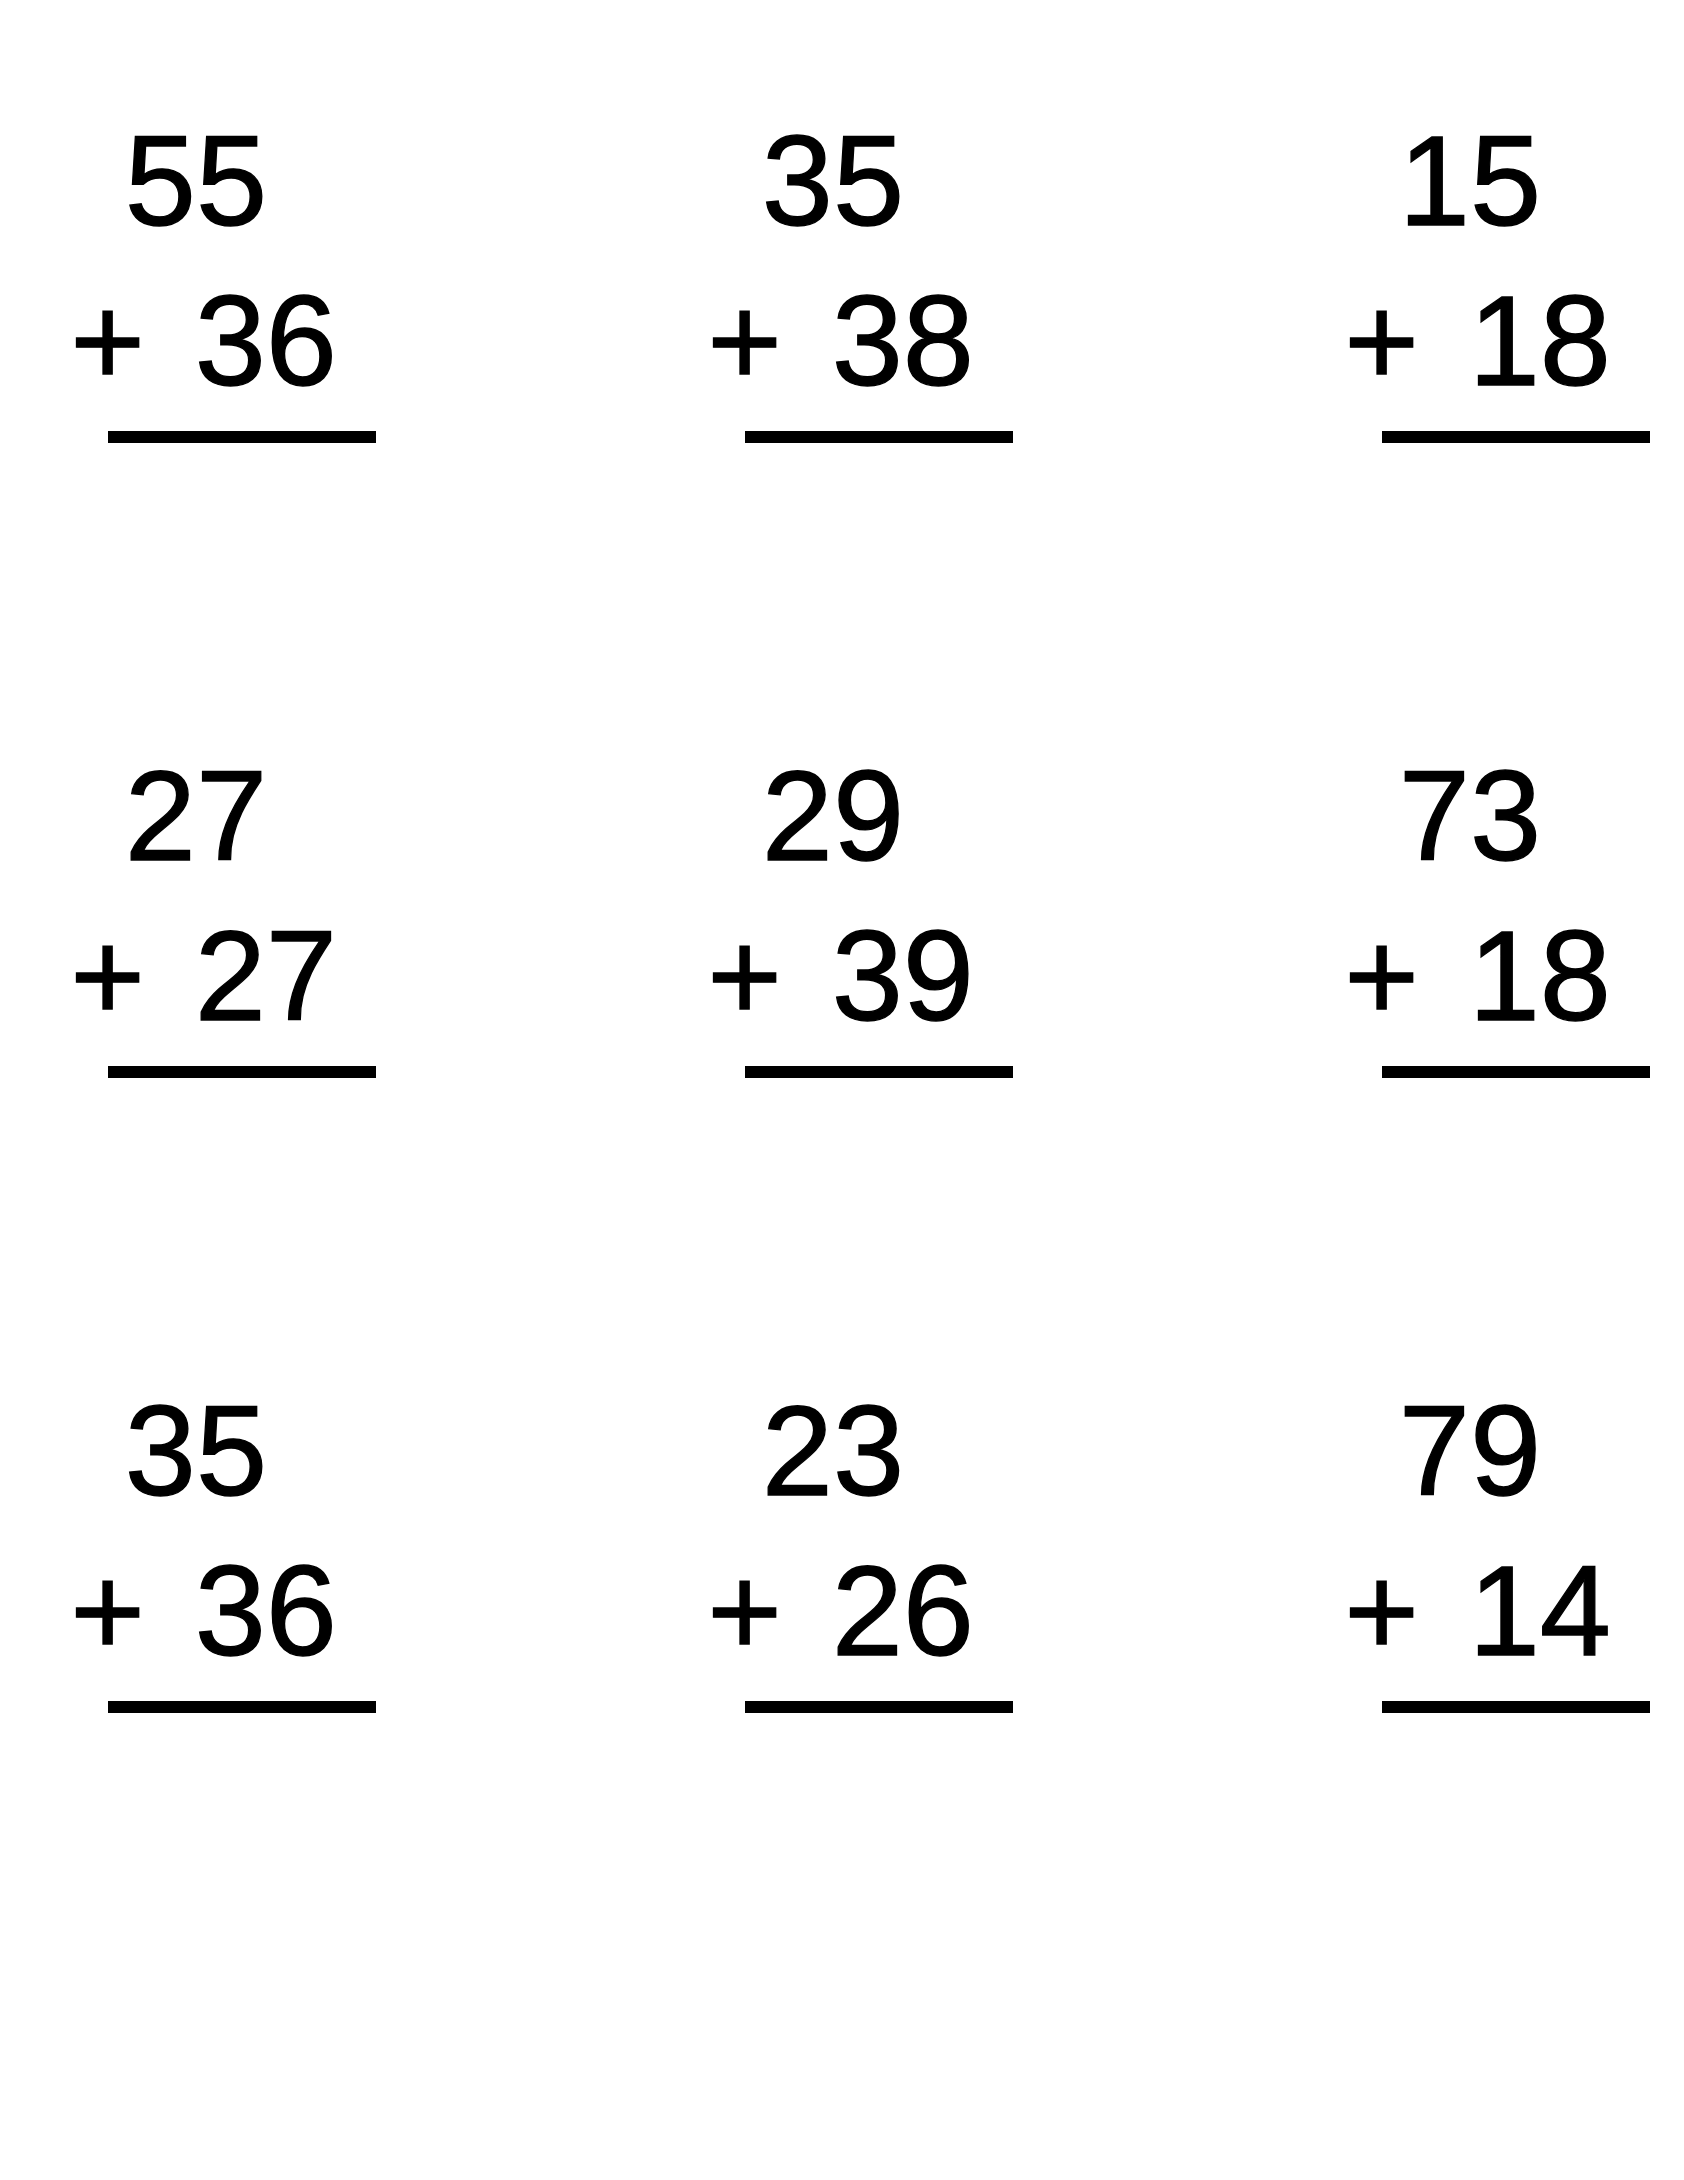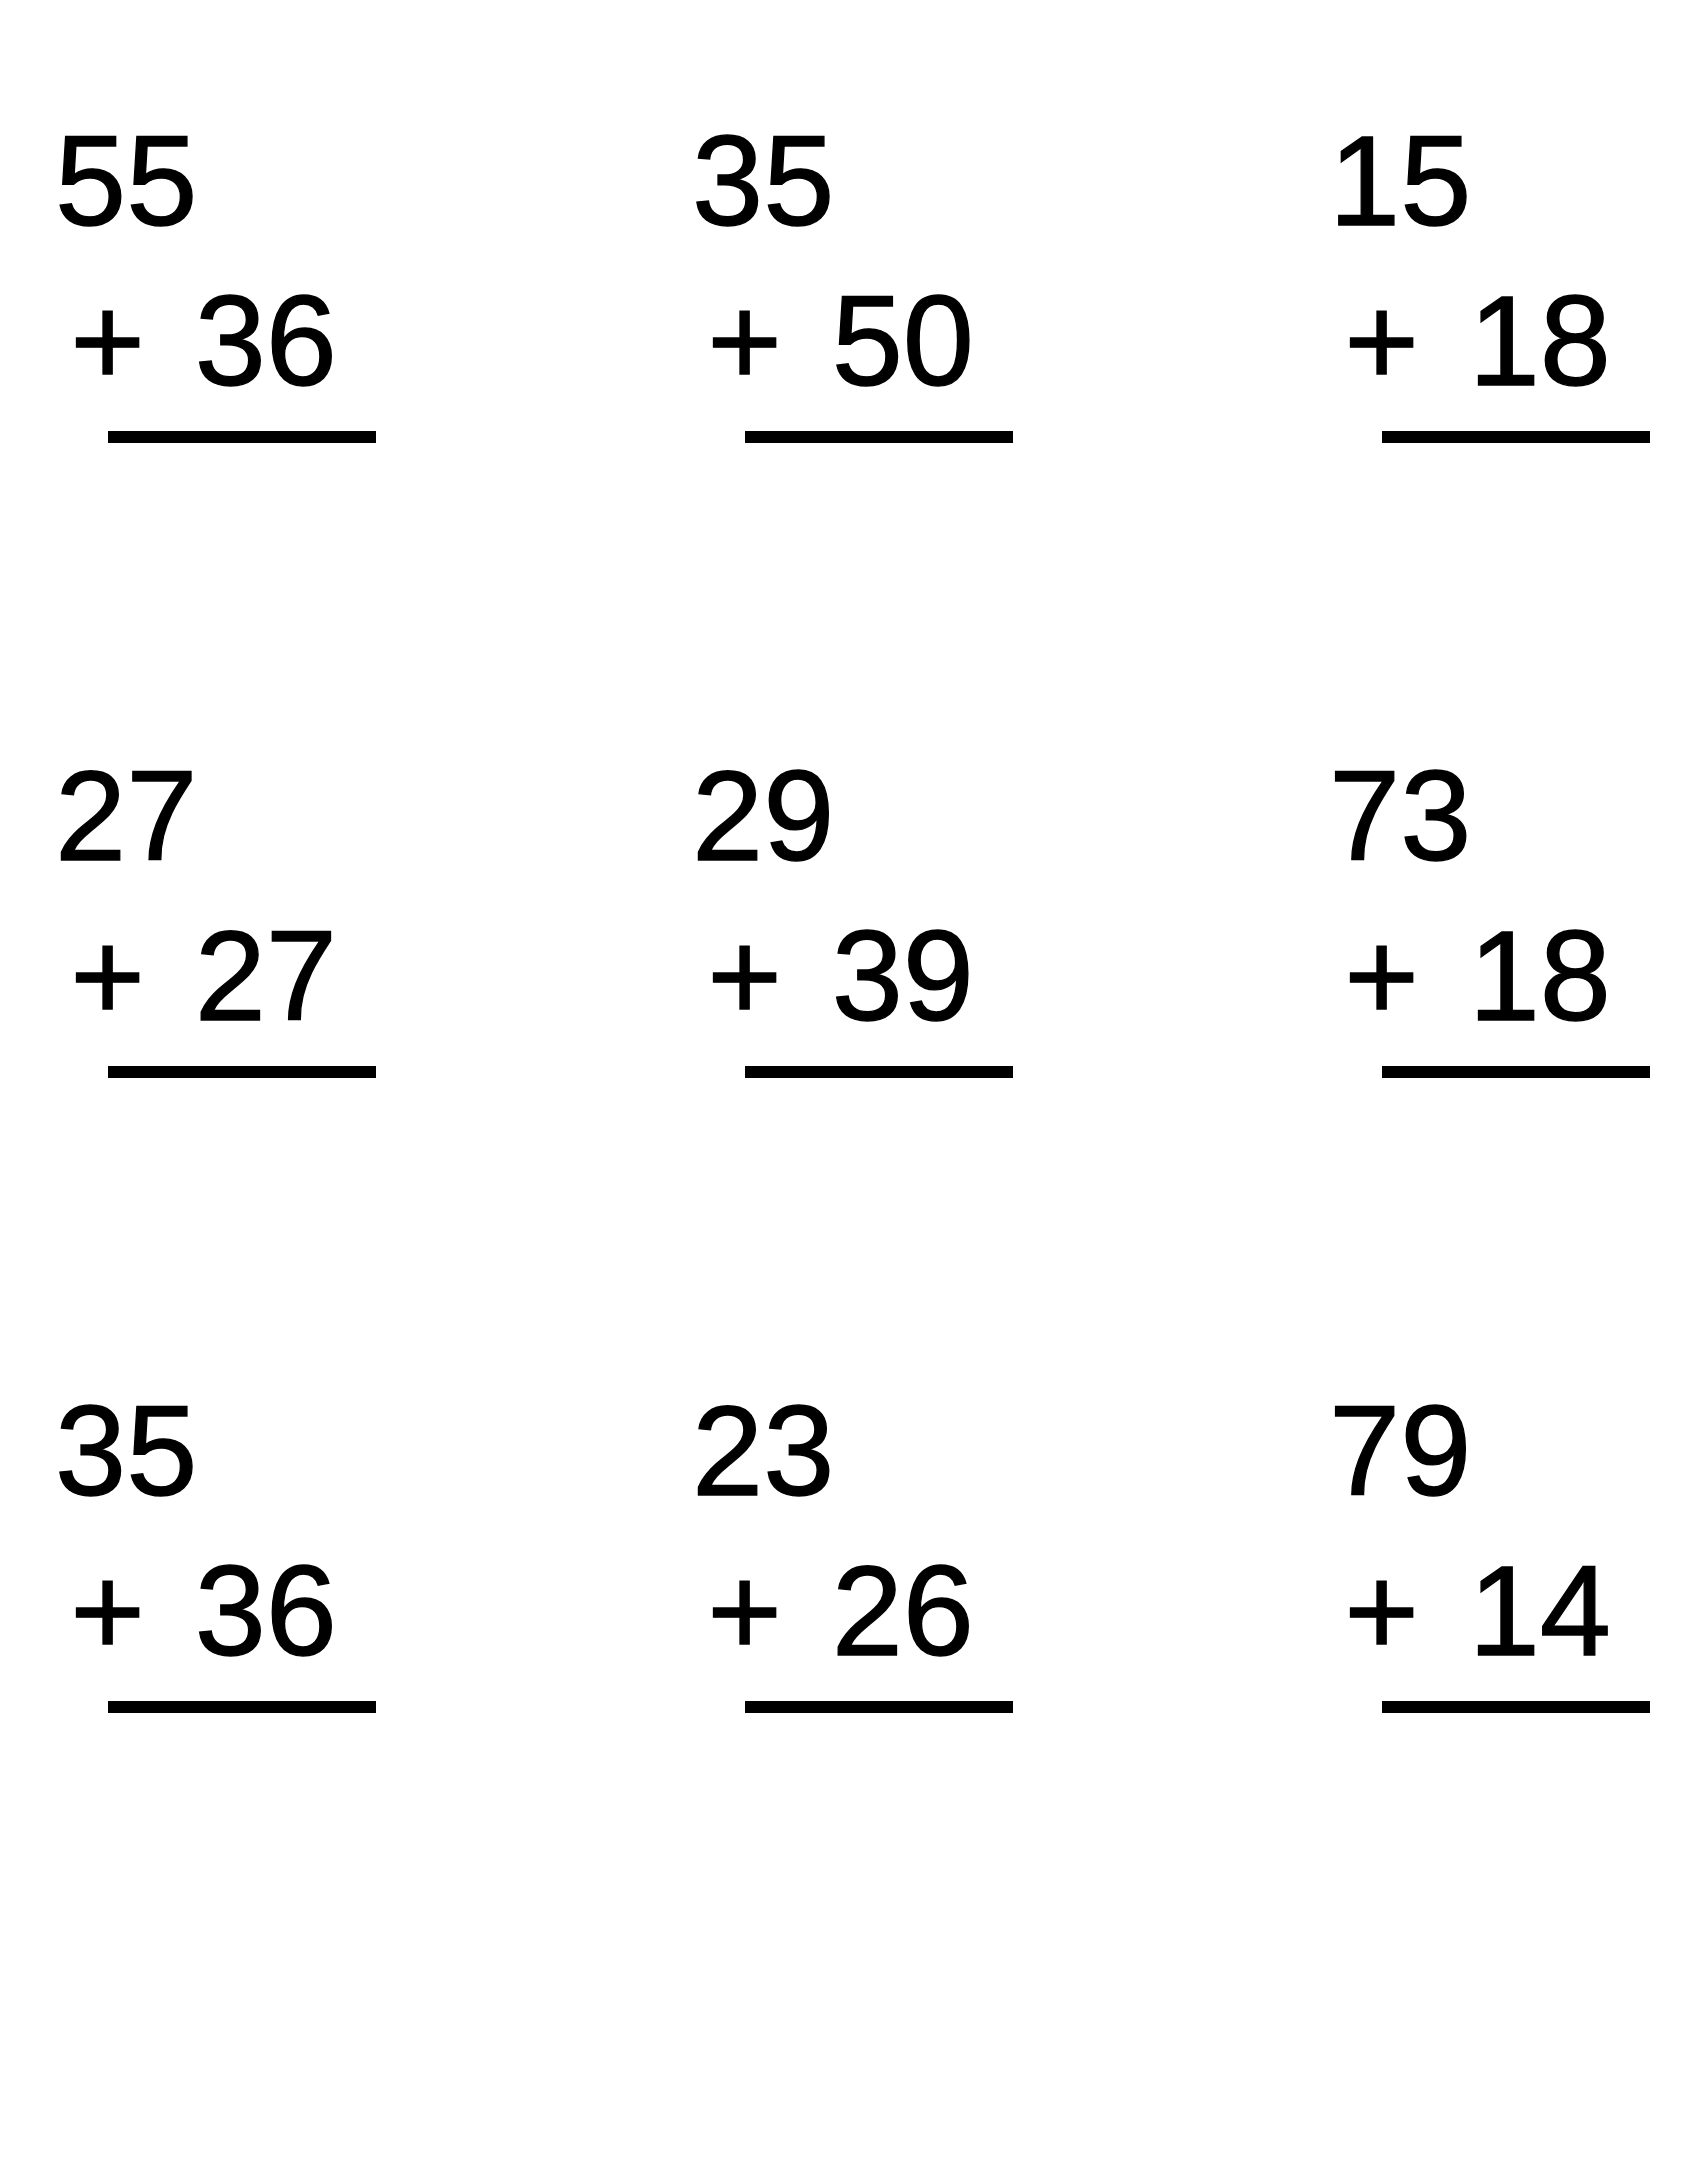--- a/index.html
+++ b/index.html
@@ -23,21 +23,21 @@
     grid-template-columns: repeat(3, 637px);
     grid-template-rows: repeat(3, 635px);
   }
   .problem {
     width: 324px;
     -webkit-text-stroke: 1.3px #000;
   }
   .addend-top {
     font-size: 128px;
     line-height: 128px;
-    text-align: left;
+    text-align: center;
     padding-right: 42px;
     white-space: pre;
   }
   .addend-bottom-row {
     display: flex;
     justify-content: space-between;
     align-items: baseline;
     margin-top: 32px;
     font-size: 128px;
     line-height: 128px;
@@ -65,21 +65,21 @@
       <span>+</span>
       <span>36</span>
     </div>
     <div class="answer-line"></div>
   </div>
 
   <div class="problem">
     <div class="addend-top">35</div>
     <div class="addend-bottom-row">
       <span>+</span>
-      <span>50</span>
+      <span>38</span>
     </div>
     <div class="answer-line"></div>
   </div>
 
   <div class="problem">
     <div class="addend-top">15</div>
     <div class="addend-bottom-row">
       <span>+</span>
       <span>18</span>
     </div>

